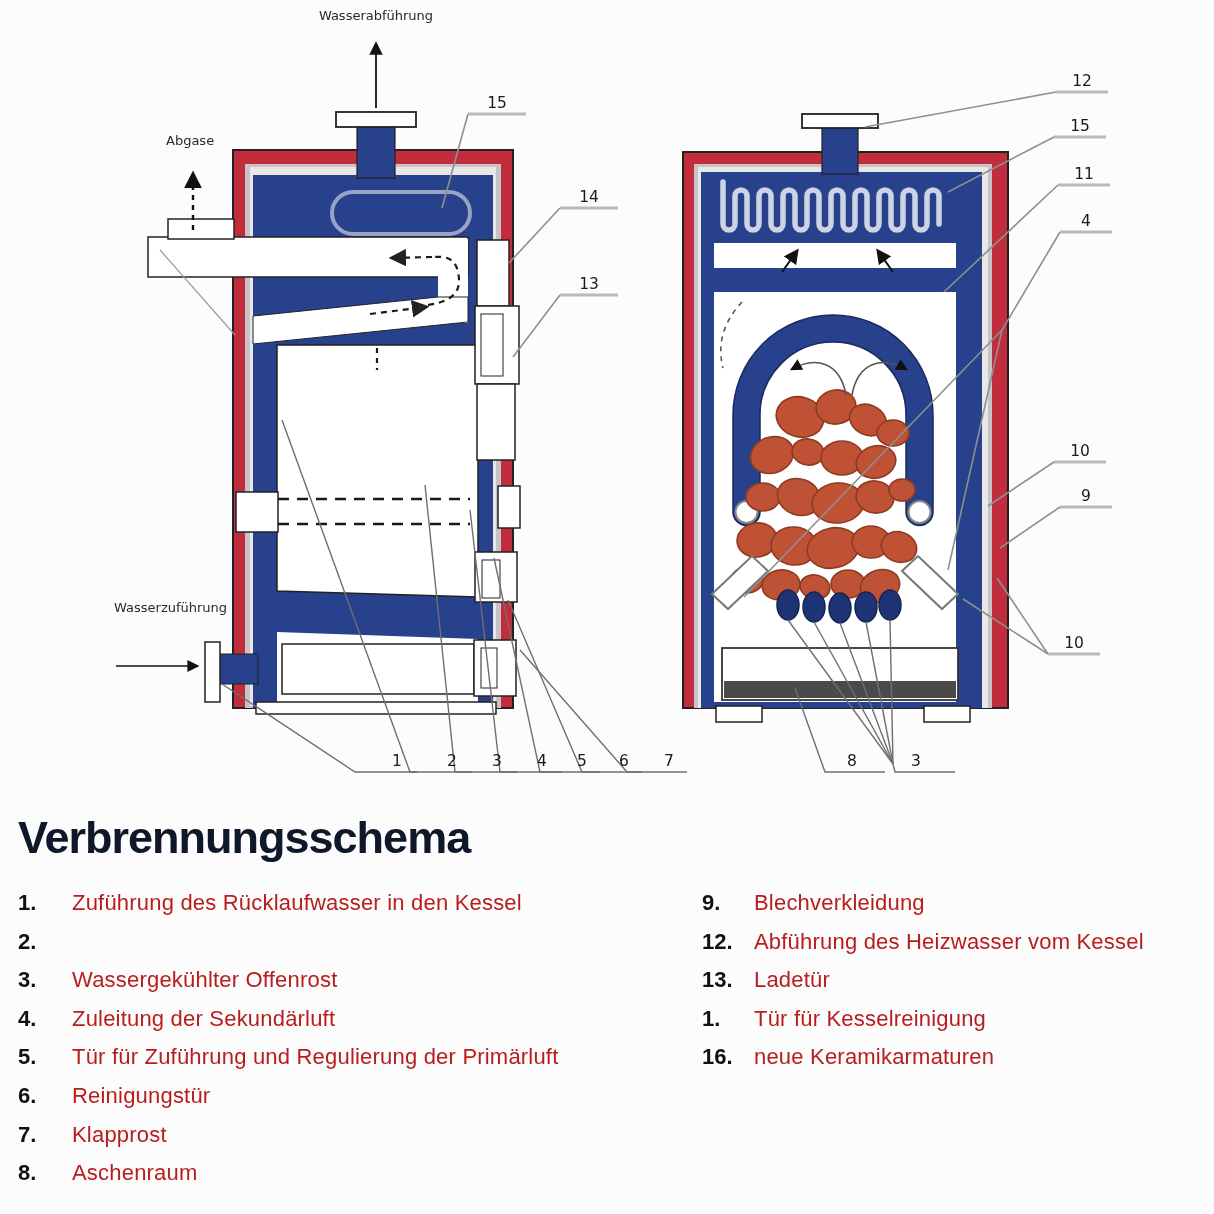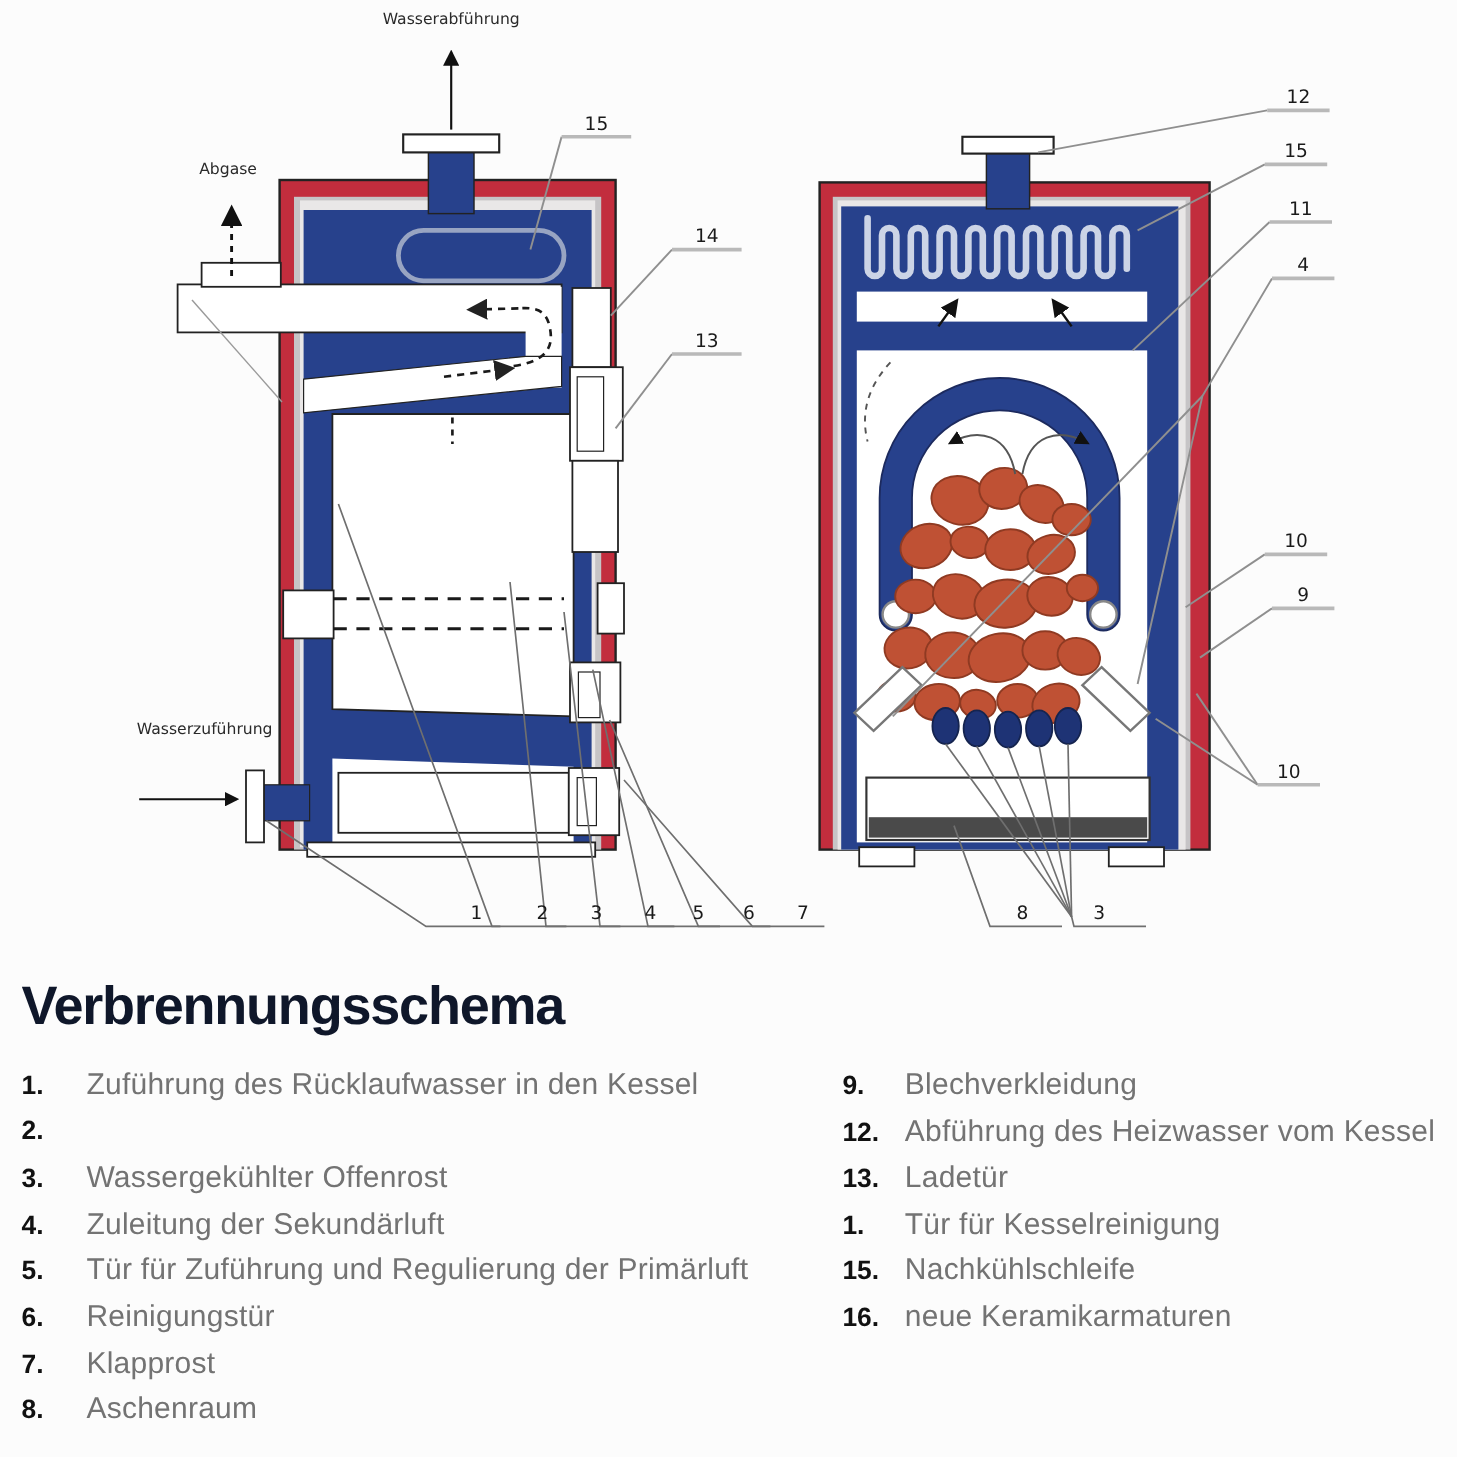--- a/index.html
+++ b/index.html
@@ -8,21 +8,21 @@
   .dlabel{font-family:"DejaVu Sans",sans-serif;font-size:13px;fill:#2a2a2a;}
   .callout{font-family:"DejaVu Sans",sans-serif;font-size:15.5px;fill:#1a1a1a;}
   .leader{stroke:#8f8f8f;stroke-width:1.6;fill:none;}
   .leader2{stroke:#6f6f6f;stroke-width:1.4;fill:none;}
   .under{stroke:#b9b9b9;stroke-width:3;fill:none;}
   .outl{stroke:#222;fill:#fff;}
   #page-title{position:absolute;left:18px;top:812px;font-size:45px;font-weight:900;letter-spacing:-1px;color:#0f172a;}
   .legend-col{position:absolute;top:890px;}
   .lrow{display:flex;align-items:baseline;height:38.6px;}
   .lnum{font-weight:bold;font-size:22px;flex:0 0 auto;color:#111;}
-  .ltxt{font-size:25px;color:#737373;letter-spacing:0.2px;}
+  .ltxt{font-size:22px;color:#b91c1c;letter-spacing:0.2px;}
   #legend-left{left:18px;width:670px;}
   #legend-left .lnum{width:54px;}
   #legend-right{left:702px;width:512px;}
   #legend-right .lnum{width:52px;}
 </style>
 </head>
 <body>
 
 <svg id="diagram" width="1214" height="806" viewBox="0 0 1214 806">
   <defs>
@@ -307,20 +307,16 @@
     </div>
   <div class="lrow">
       <span class="lnum">13.</span>
       <span class="ltxt">Ladetür</span>
     </div>
   <div class="lrow">
       <span class="lnum">1.</span>
       <span class="ltxt">Tür für Kesselreinigung</span>
     </div>
   <div class="lrow">
-      <span class="lnum">15.</span>
-      <span class="ltxt">Nachkühlschleife</span>
-    </div>
-  <div class="lrow">
       <span class="lnum">16.</span>
       <span class="ltxt">neue Keramikarmaturen</span>
     </div>
 </div>
 
 </body></html>

